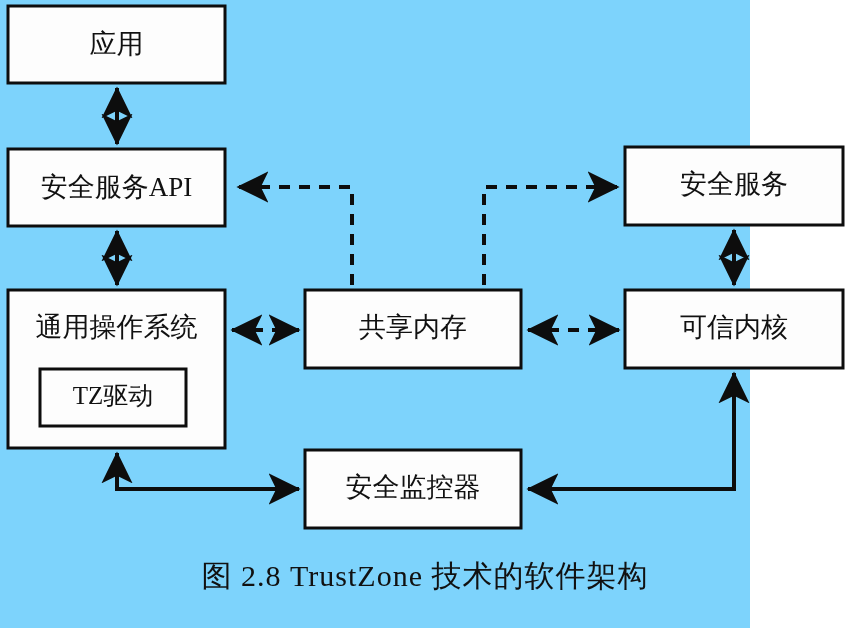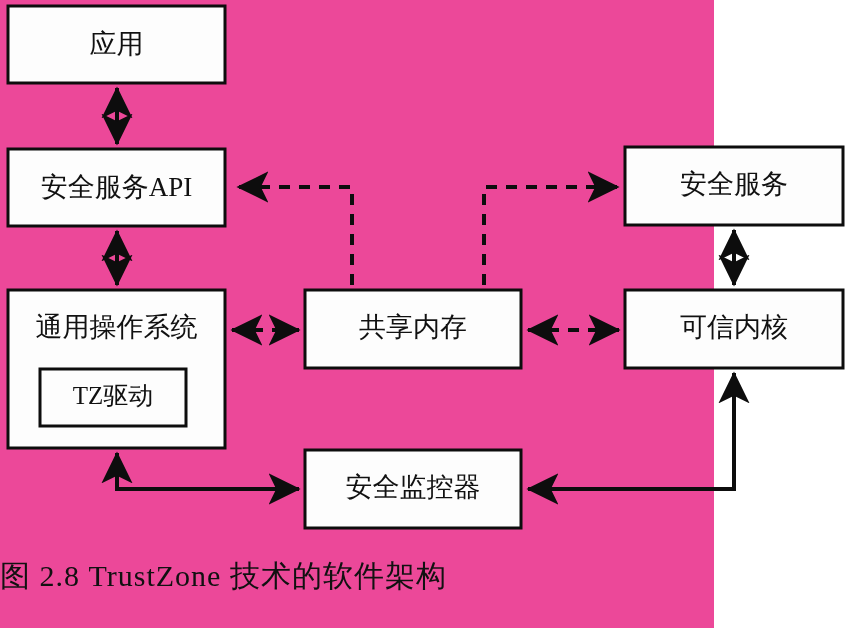--- a/index.html
+++ b/index.html
@@ -10,21 +10,22 @@
   body {
     width: 850px;
     height: 628px;
     overflow: hidden;
     font-family: "Liberation Serif", "DejaVu Serif", serif;
   }
   #page {
     position: relative;
     width: 714px;
     height: 628px;
-    background: #ec4899;
+    background: #7dd3fc;
+    padding-left: 36px;
   }
   #diagram {
     position: absolute;
     left: 0;
     top: 0;
     width: 850px;
     height: 628px;
     display: block;
   }
   .box-rect {
@@ -62,20 +63,21 @@
     stroke-width: 4;
     fill: none;
     stroke-dasharray: 11 9;
     stroke-linecap: butt;
   }
   .caption {
     position: absolute;
     left: 0;
     top: 556px;
     width: 850px;
+    text-align: center;
     font-family: "Liberation Serif", "DejaVu Serif", serif;
     font-size: 30px;
     color: #111111;
     letter-spacing: 1px;
     white-space: nowrap;
   }
 </style>
 </head>
 <body>
 

